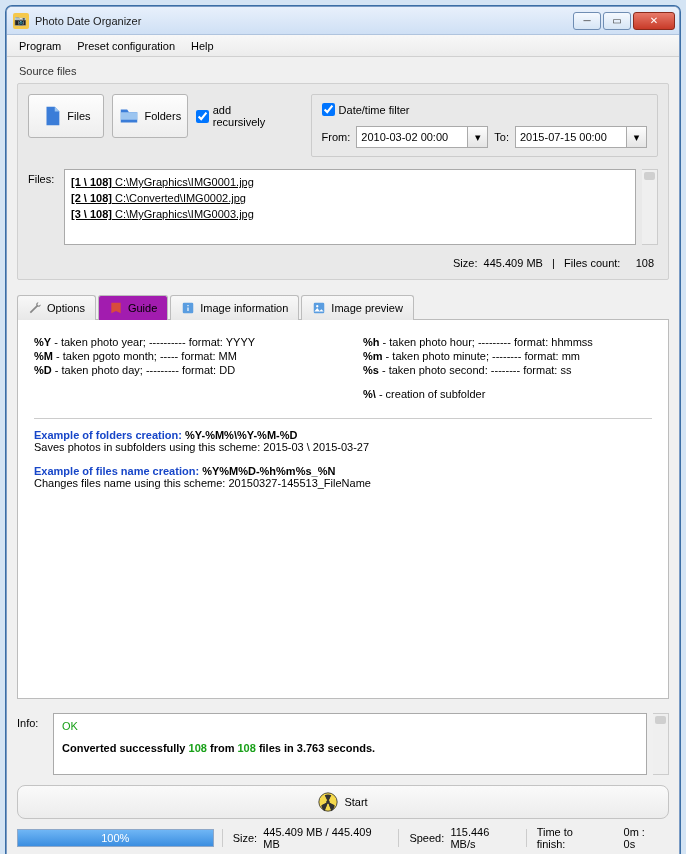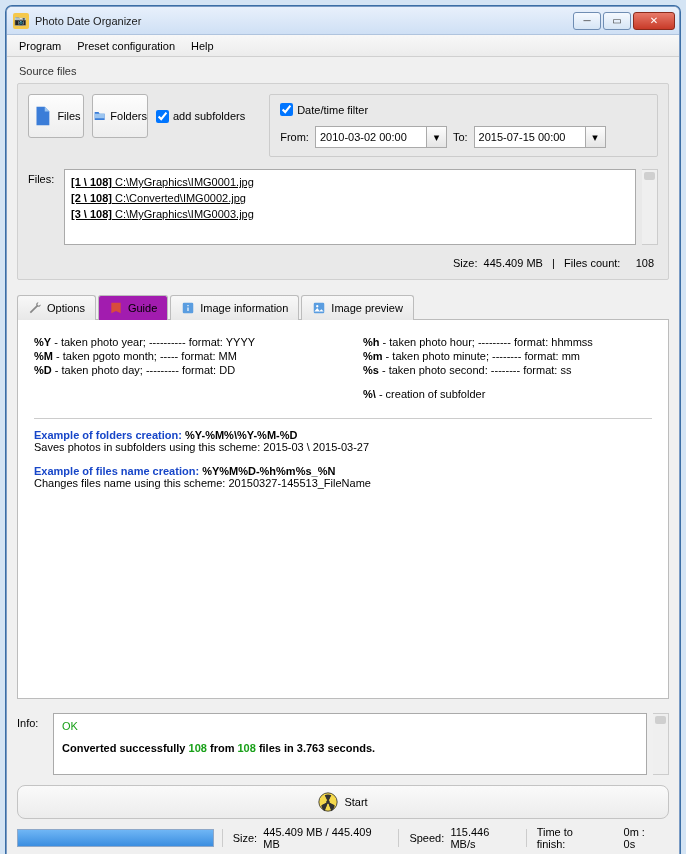--- a/index.html
+++ b/index.html
@@ -11,21 +11,21 @@
 .win-controls { display:flex; gap:2px; }
 .win-btn { width:28px; height:18px; border:1px solid #6f8db3; border-radius:3px; background:linear-gradient(#f5f9ff,#d6e5f5); display:flex; align-items:center; justify-content:center; font-size:10px; color:#333; cursor:pointer; }
 .win-btn.close { background:linear-gradient(#e87a6a,#c83a28); color:#fff; border-color:#8b2a1c; width:42px; }
 .menubar { background:linear-gradient(#f8f8f8,#ececec); height:22px; display:flex; align-items:center; padding:0 4px; border-bottom:1px solid #d0d0d0; }
 .menu-item { padding:3px 8px; cursor:pointer; }
 .content { padding:6px 10px 10px 10px; background:#f0f0f0; }
 .section-label { margin:2px 0 6px 2px; color:#333; }
 .panel { background:#e9e9e9; border:1px solid #d0d0d0; border-radius:2px; padding:10px; }
 .top-row { display:flex; gap:24px; align-items:flex-start; }
 .src-buttons { display:flex; align-items:center; gap:8px; }
-.big-btn { width:56px; height:44px; background:linear-gradient(#fdfdfd,#eeeeee); border:1px solid #b5b5b5; border-radius:3px; display:flex; align-items:center; justify-content:center; gap:4px; cursor:pointer; }
+.big-btn { width:76px; height:44px; background:linear-gradient(#fdfdfd,#eeeeee); border:1px solid #b5b5b5; border-radius:3px; display:flex; align-items:center; justify-content:center; gap:4px; cursor:pointer; }
 .big-btn svg { width:22px; height:22px; }
 .chk-row { display:flex; align-items:center; gap:4px; }
 .date-filter-box { flex:1; border:1px solid #ccc; border-radius:2px; padding:8px 10px; background:#e9e9e9; }
 .date-row { display:flex; align-items:center; gap:6px; margin-top:10px; }
 .date-input { display:flex; align-items:center;justify-content:flex-end; }
 .date-input input { width:112px; height:22px; border:1px solid #aaa; padding:0 4px; background:#fff; }
 .date-input .dd { width:20px; height:22px; border:1px solid #aaa; border-left:none; background:linear-gradient(#fdfdfd,#e5e5e5); display:flex; align-items:center; justify-content:center; cursor:pointer; }
 .files-row { display:flex; margin-top:12px; gap:6px; }
 .files-label { width:30px; padding-top:4px; }
 .file-list { flex:1; background:#fff; border:1px solid #aaa; height:76px; overflow:hidden; position:relative; padding:4px 6px; }
@@ -100,21 +100,21 @@
           </div>
           <div class="big-btn">
             <svg viewBox="0 0 24 24">
                 <path fill="#3b7dd8" d="M3 5h7l2 3h9v11H3z"></path>
                 <path fill="#9cc5f0" d="M3 8h18v8H3z"></path>
               </svg>
             <span>Folders</span>
           </div>
           <div class="chk-row">
             <input type="checkbox" checked="" style="">
-            <span>add subfolders</span>
+            <span>add recursively</span>
           </div>
         </div>
 
         <div class="date-filter-box">
           <div class="chk-row">
             <input type="checkbox" checked="" style="">
             <span>Date/time filter</span>
           </div>
           <div class="date-row">
             <span>From:</span>
@@ -226,20 +226,21 @@
           <path d="M12 12 L4.9 15.9 A8.3 8.3 0 0 0 9 19.8 Z"></path>
         </g>
         <circle cx="12" cy="12" r="2.2" fill="#333"></circle>
       </svg>
       <span>Start</span>
     </div>
 
     <div class="bottom-row">
       <div class="progress">
         <div class="bar" style="width:100%"></div>
+        <div class="pct">100%</div>
       </div>
       <div class="status-seg" style="margin-left:8px"><span>Size:</span>&nbsp;&nbsp;<span>445.409 MB  /  445.409 MB</span></div>
       <div class="status-seg"><span>Speed:</span>&nbsp;&nbsp;<span>115.446 MB/s</span></div>
       <div class="status-seg">
           <span>Time to finish:</span>
         </div>
       <div class="status-fill"></div>
       <div class="status-seg" style="border:none">
           <span>0m : 0s</span>
         </div>

